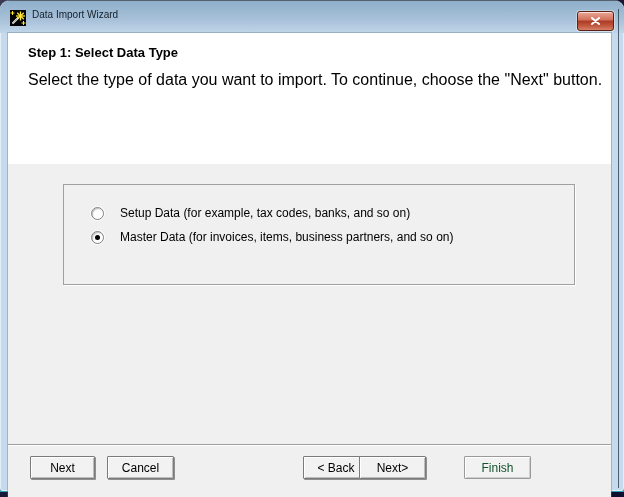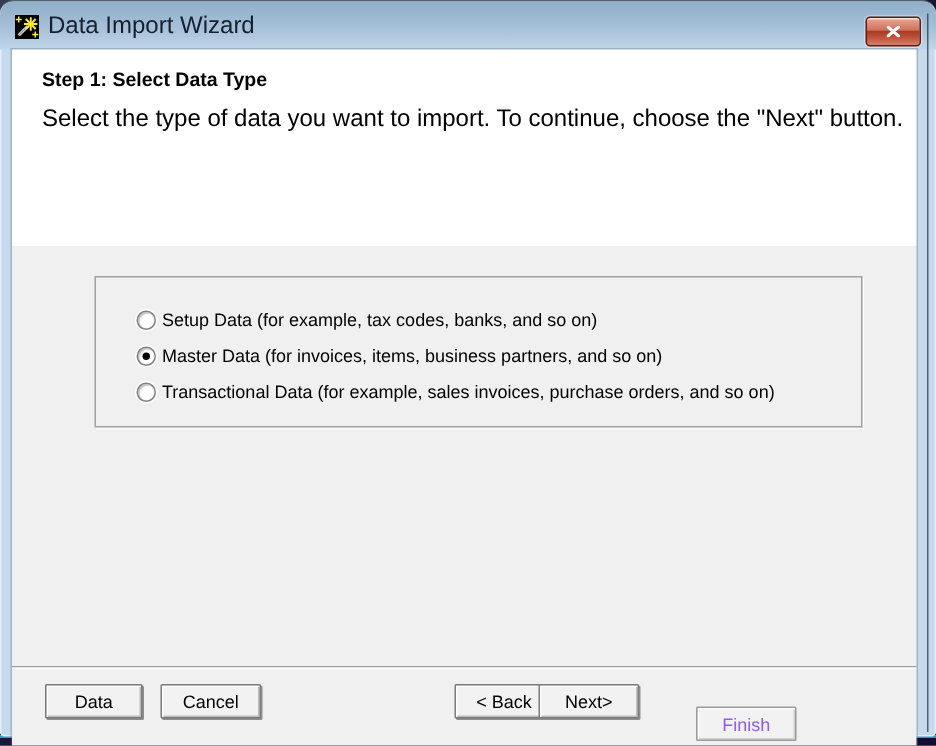--- a/index.html
+++ b/index.html
@@ -9,21 +9,21 @@
 
   
   .window{position:absolute; left:0; top:0; width:624px; height:490px; z-index:1;
           background:#c5daed; border-radius:9px 9px 3px 3px;
           border-top:1px solid #55626e;
           box-shadow: inset 0 0 0 1px rgba(255,255,255,0.55);}
   .frame-stroke-right{position:absolute; right:5px; top:8px; bottom:3px; width:1px; background:rgba(18,38,58,0.68);}
   .titlebar{position:absolute; left:0; top:0; right:0; height:32px; border-radius:9px 9px 0 0;
             background:linear-gradient(180deg,#8fafca 0%, #a6c0d8 55%, #c0d5e8 100%);}
   .title-icon{position:absolute; left:10px; top:9px; width:16px; height:16px;}
-  .title-text{position:absolute; left:32px; top:8px; font-size:16px; color:#14202c;}
+  .title-text{position:absolute; left:32px; top:8px; font-size:10px; color:#14202c;}
   .close-btn{position:absolute; left:577px; top:10px; width:35px; height:18px; border-radius:3px;
              background:linear-gradient(180deg,#eaa796 0%, #d0705a 45%, #ab3a23 50%, #c25a40 78%, #d4826b 100%);
              border:1px solid #5f2014;
              box-shadow: inset 0 1px 0 rgba(255,255,255,0.65), 0 0 0 1px rgba(255,255,255,0.35);
              display:flex; align-items:center; justify-content:center; cursor:default;}
   .close-btn svg{display:block;}
 
   
   .client{position:absolute; left:8px; top:32px; width:603px; height:476px; background:#f0f0f0; overflow:hidden;
           box-shadow:0 0 0 1px rgba(90,110,130,0.35);}
@@ -33,31 +33,31 @@
 
   
   .groupbox{position:absolute; left:55px; top:151px; width:512px; height:101px;
             border:1px solid #a0a0a0; box-shadow:1px 1px 0 rgba(255,255,255,0.9); box-sizing:border-box;
             padding-top:16px;}
   .radio-row{position:relative; height:24px; display:flex; align-items:center; padding-left:27px; cursor:default;}
   .radio{width:11px; height:11px; border-radius:50%; background:#fff; position:relative; flex:0 0 auto;
          border:1px solid #808080;
          box-shadow: inset 1px 1px 1px rgba(0,0,0,0.25), 0 0 0 1px rgba(255,255,255,0.8);}
   .radio.checked::after{content:""; position:absolute; left:3px; top:3px; width:5px; height:5px; border-radius:50%; background:#000;}
-  .radio-label{margin-left:4px; font-size:12px; color:#000; white-space:nowrap;}
+  .radio-label{margin-left:16px; font-size:12px; color:#000; white-space:nowrap;}
 
   
   .separator{position:absolute; left:0; top:411px; width:100%; height:0;
              border-top:1px solid #9f9f9f; border-bottom:1px solid #ffffff;}
   .btn{position:absolute; top:423px; height:23px; box-sizing:border-box;
        background:#f2f2f2; border:1px solid #7b7b7b; border-radius:1px;
        box-shadow: inset 1px 1px 0 #ffffff, inset -1px -1px 0 #bdbdbd, 1px 1px 0 #8f8f8f;
        font-family:"Liberation Sans", sans-serif; font-size:12px; color:#000;
        display:flex; align-items:center; justify-content:center; cursor:default;}
-  .btn.disabled{color:#8b5cf6; border-color:#9a9a9a; box-shadow: inset 1px 1px 0 #ffffff, inset -1px -1px 0 #cfcfcf; margin-top: 15px;}
+  .btn.disabled{color:#14532d; border-color:#9a9a9a; box-shadow: inset 1px 1px 0 #ffffff, inset -1px -1px 0 #cfcfcf;}
   .btn-help{left:22px; width:65px;}
   .btn-cancel{left:99px; width:67px;}
   .btn-back{left:283px; width:66px;margin-left:12px;}
   .btn-next{left:351px; width:67px;}
   .btn-finish{left:456px; width:67px;}
 </style>
 </head>
 <body>
 
 <div class="stage">
@@ -101,28 +101,24 @@
 
       <div class="groupbox">
         <div class="radio-row">
           <span class="radio"></span>
           <span class="radio-label">Setup Data (for example, tax codes, banks, and so on)</span>
         </div>
         <div class="radio-row">
           <span class="radio checked"></span>
           <span class="radio-label">Master Data (for invoices, items, business partners, and so on)</span>
         </div>
-        <div class="radio-row">
-          <span class="radio"></span>
-          <span class="radio-label">Transactional Data (for example, sales invoices, purchase orders, and so on)</span>
-        </div>
       </div>
 
       <div class="separator"></div>
 
-      <div class="btn btn-help">Data</div>
+      <div class="btn btn-help">Next</div>
       <div class="btn btn-cancel">Cancel</div>
       <div class="btn btn-back">&lt; Back</div>
       <div class="btn btn-next">Next&gt;</div>
       <div class="btn btn-finish disabled">Finish</div>
     </div>
   </div>
 </div>
 
 </body></html>

